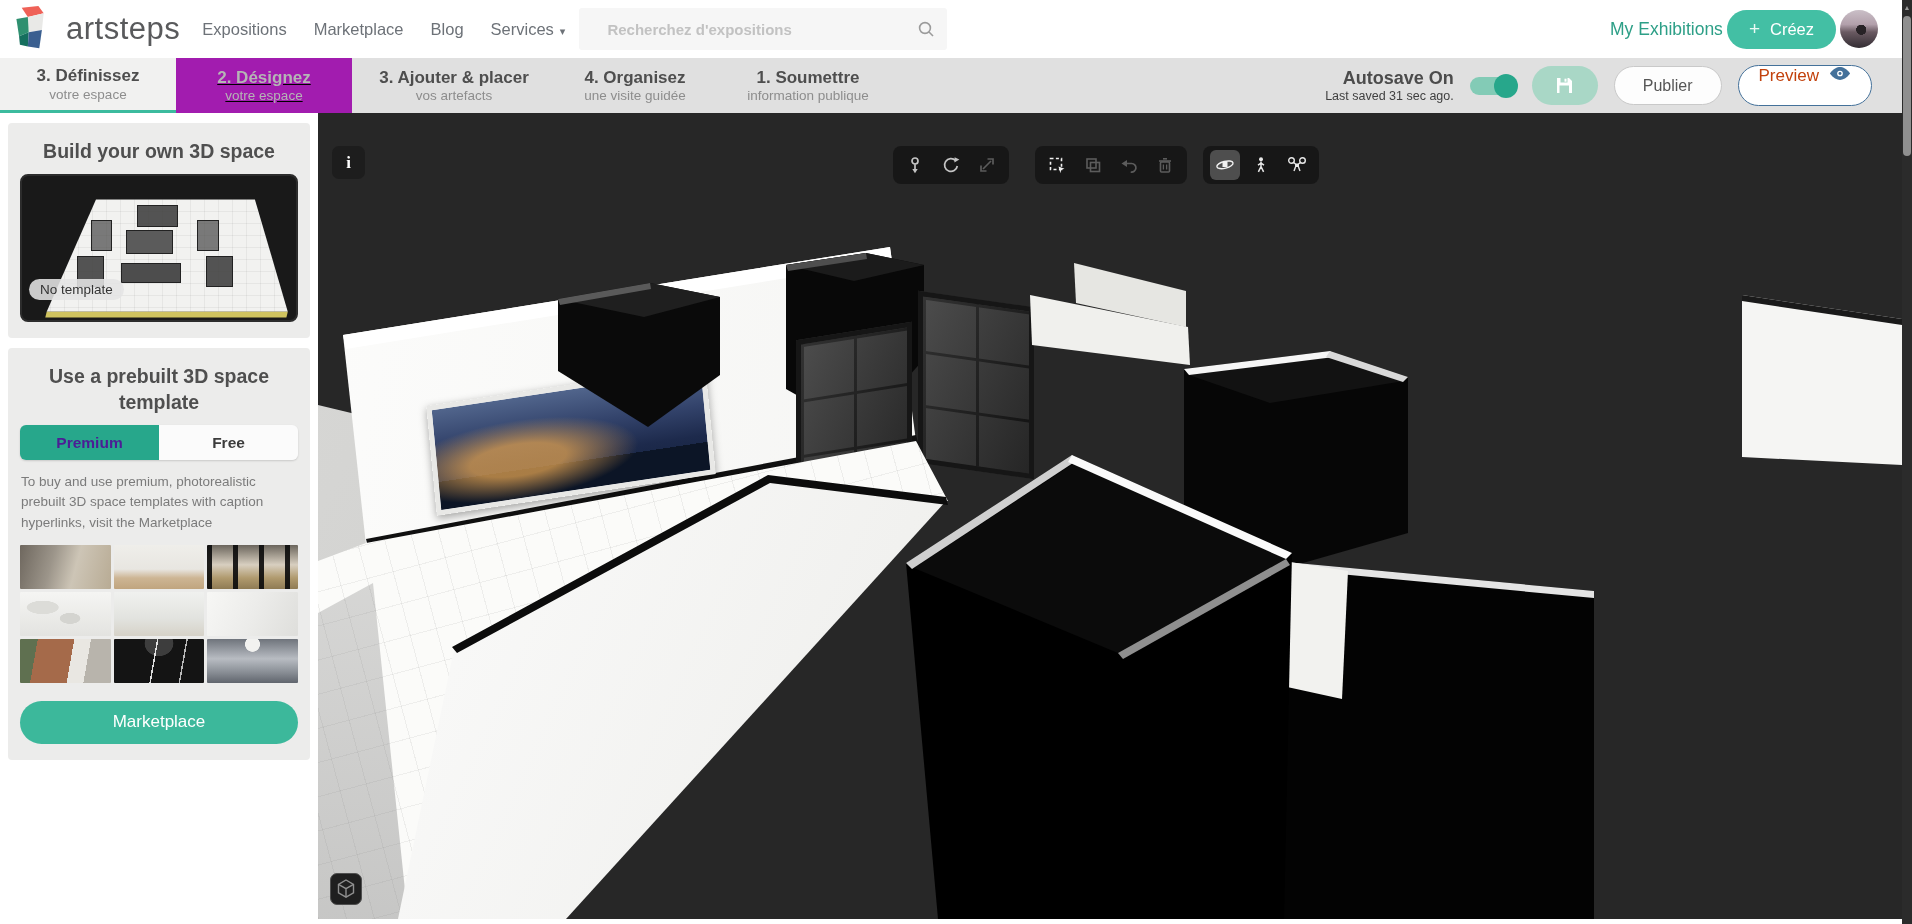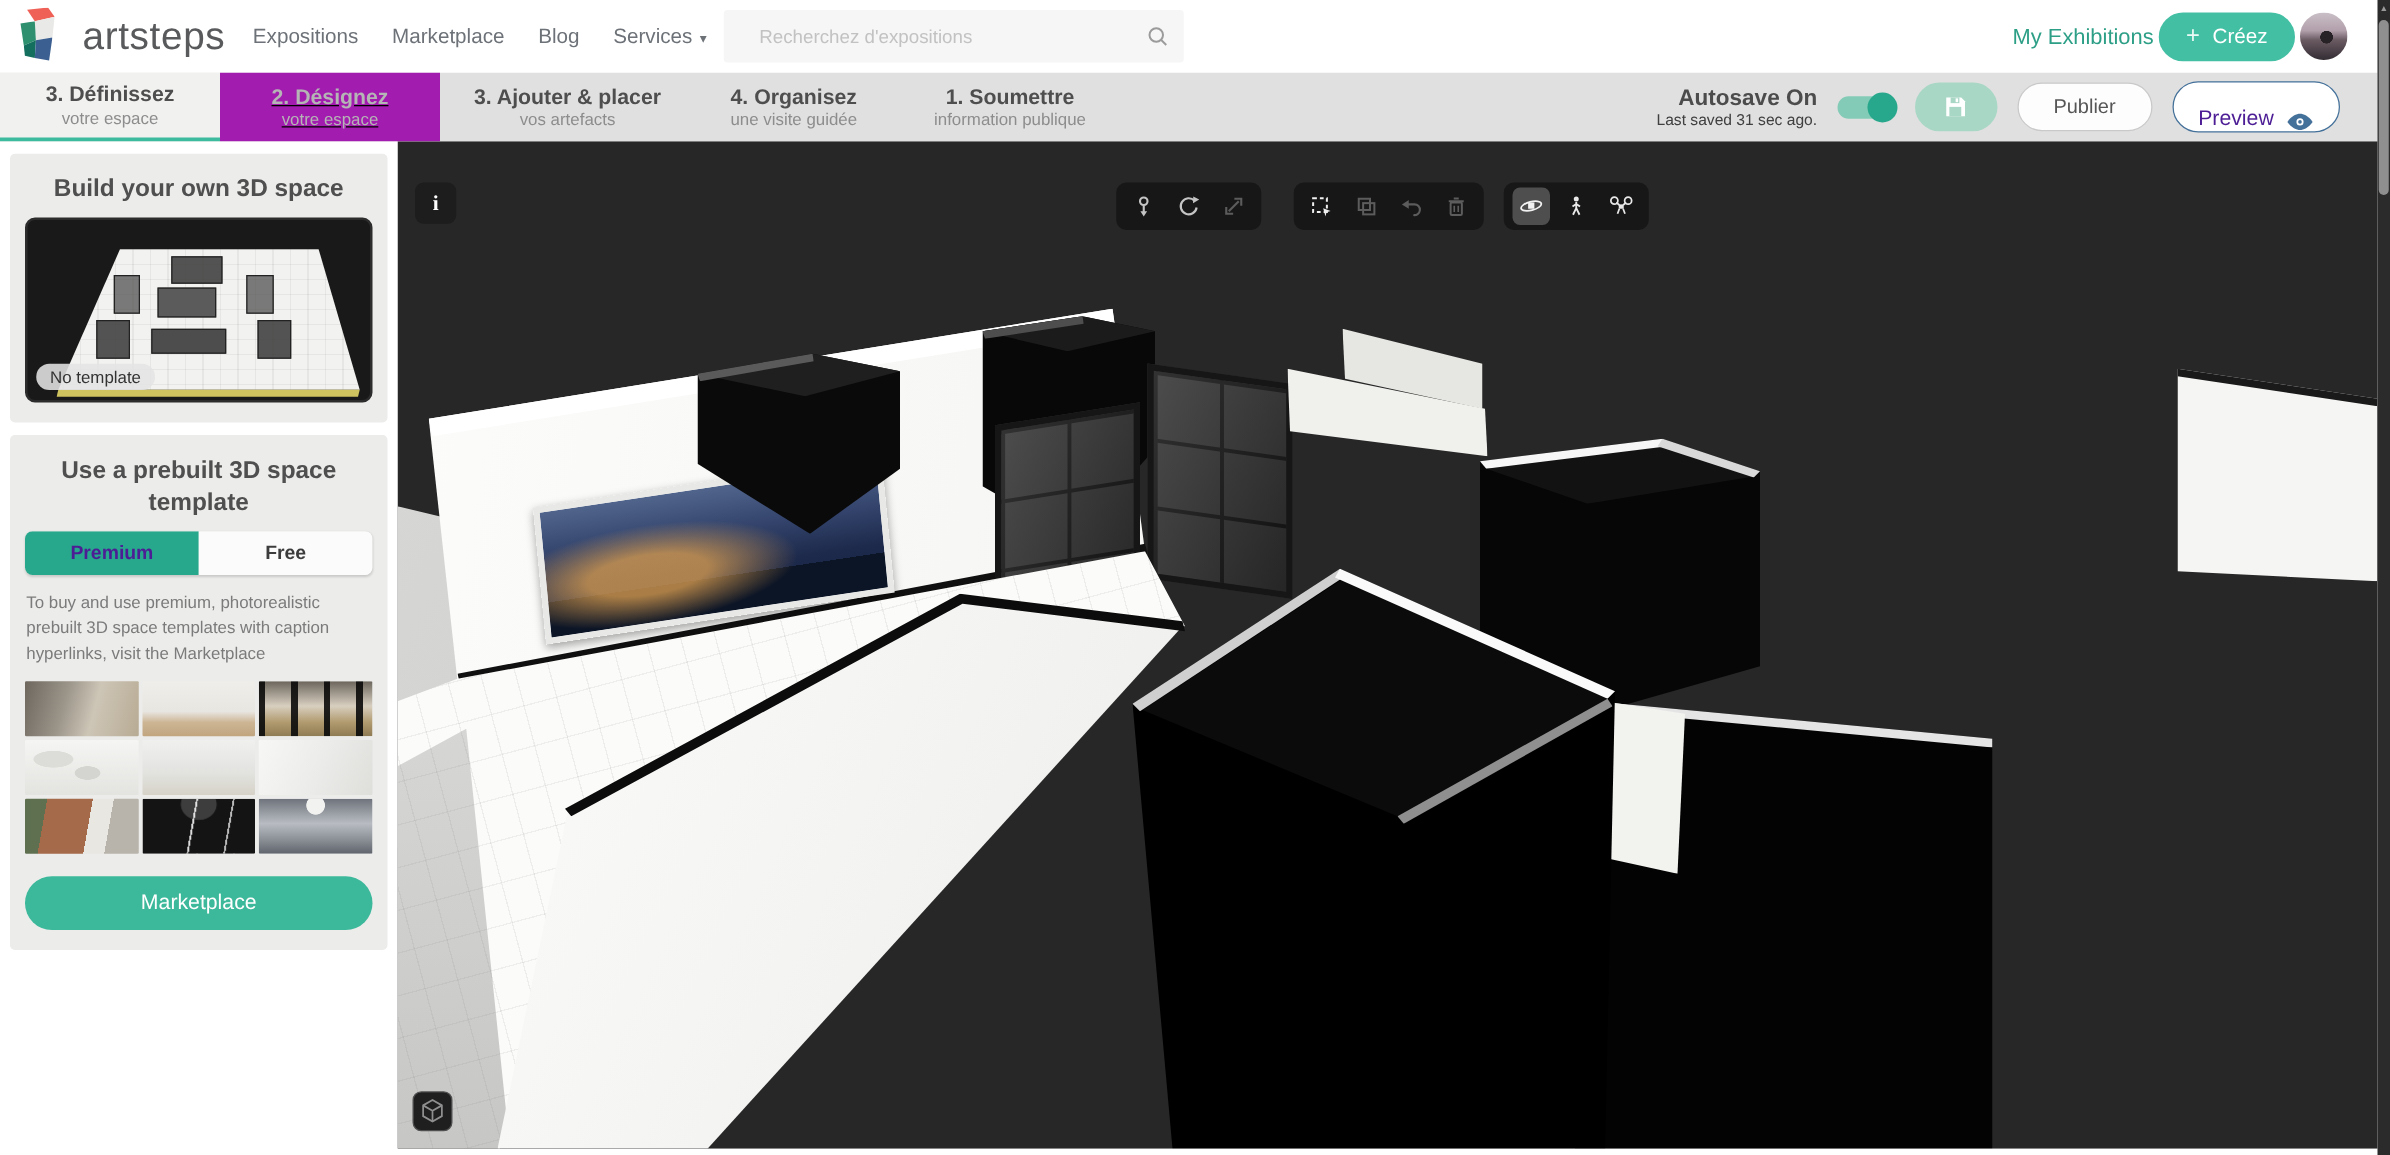--- a/index.html
+++ b/index.html
@@ -16,21 +16,21 @@
   .lm-red   { background:#ef6157; clip-path:polygon(22% 4%, 60% 0%, 72% 16%, 36% 24%); }
   .lm-grey  { background:#e9e9e7; clip-path:polygon(36% 24%, 72% 16%, 68% 52%, 38% 57%); }
   .lm-green { background:#2f9070; clip-path:polygon(10% 28%, 36% 24%, 38% 57%, 16% 66%); }
   .lm-teal  { background:#156f5e; clip-path:polygon(16% 66%, 38% 57%, 36% 88%, 18% 84%); }
   .lm-blue  { background:#3a5f90; clip-path:polygon(38% 57%, 68% 52%, 62% 92%, 36% 88%); }
   .logo-text { font-size:31px; font-weight:500; color:#595a5c; letter-spacing:0.5px; }
   .nav-links { display:flex; align-items:center; gap:27px; margin-left:22px; }
   .nav-links a { font-size:16.5px; color:#6d7278; text-decoration:none; cursor:pointer; white-space:nowrap; }
   .caret { font-size:11px; color:#6d7278; margin-left:6px; }
   .search { position:relative; margin-left:14px; width:368px; height:42px; background:#f6f6f6; border-radius:3px; display:flex; align-items:center; }
-  .search input { border:none; outline:none; background:transparent; width:100%; height:100%; padding:0 40px 0 28px; font-size:15px; color:#be185d; font-family:"Liberation Sans",sans-serif; }
+  .search input { border:none; outline:none; background:transparent; width:100%; height:100%; padding:0 40px 0 28px; font-size:15px; color:#be185d; font-family:"Liberation Sans",sans-serif;font-weight:bold; }
   .search input::placeholder { color:#c2c2c2; }
   .search svg { position:absolute; right:12px; top:12px; }
   .nav-right { margin-left:auto; display:flex; align-items:center; gap:4px; }
   .myex { color:#2d9f87; font-size:17.5px; text-decoration:none; cursor:pointer; white-space:nowrap; }
   .create-btn { display:flex; align-items:center; gap:10px; height:39px; padding:0 22px; border:none; border-radius:20px; background:#43bfa4; color:#fff; font-size:16.5px; font-family:"Liberation Sans",sans-serif; cursor:pointer; }
   .create-btn .plus { font-size:19px; font-weight:400; color:#eafaf5; }
   .avatar { width:38px; height:38px; border-radius:50%; cursor:pointer;
     background:
       radial-gradient(circle at 56% 52%, #272226 0 17%, rgba(0,0,0,0) 18%),
       linear-gradient(180deg,#cabfc7 0%, #b2a0ab 38%, #6a5a62 58%, #332d33 100%); }
@@ -45,41 +45,41 @@
   .step2 .st, .step2 .ss { color:#b5b5b5; }
   .step3 { width:204px; } .step4 { width:158px; } .step5 { width:188px; }
   .steps-right { margin-left:auto; display:flex; align-items:center; gap:16px; padding-right:30px; }
   .autosave { text-align:right; }
   .as-label { font-size:18px; font-weight:700; color:#4c4c4c; line-height:1.15; }
   .as-sub { font-size:12.5px; color:#404040; }
   .toggle { width:46px; height:18px; border-radius:9px; background:#83cbb6; position:relative; cursor:pointer; }
   .toggle .knob { position:absolute; right:-2px; top:-3px; width:24px; height:24px; border-radius:50%; background:#27a78b; }
   .save-btn { width:66px; height:39px; border:none; border-radius:20px; background:#a9d7c6; display:flex; align-items:center; justify-content:center; cursor:pointer; }
   .publish-btn { height:39px; padding:0 28px; border:1.5px solid #c9c9c9; border-radius:20px; background:#fdfdfd; color:#565656; font-size:16px; font-family:"Liberation Sans",sans-serif; cursor:pointer; }
-  .preview-btn { height:41px; padding:0 20px; border:1.5px solid #44719a; border-radius:21px; background:#fff; color:#4c1d95; font-size:17px; font-family:"Liberation Sans",sans-serif; display:flex; align-items:flex-end; gap:10px; cursor:pointer; }
+  .preview-btn { height:41px; padding:0 20px; border:1.5px solid #44719a; border-radius:21px; background:#fff; color:#c2410c; font-size:17px; font-family:"Liberation Sans",sans-serif; display:flex; align-items:flex-start; gap:10px; cursor:pointer; }
 
   
   .sidebar { position:absolute; left:0; top:113px; width:318px; height:811px; background:#fff; z-index:4; }
   .card { background:#ececeb; border-radius:4px; margin:10px 8px; padding:12px 12px 16px 12px; }
   .card h2 { font-size:19.5px; font-weight:700; color:#4f4f4f; line-height:1.3; margin:4px 2px 10px 2px;text-align:center; }
   .own-thumb { position:relative; height:148px; background:#191919; border-radius:8px; border:2px solid #2c2c2c; overflow:hidden; cursor:pointer; }
   .mini-floor { position:absolute; inset:0; clip-path:polygon(9% 94%, 27% 16%, 85% 16%, 97% 94%);
     background-color:#f2f2f0;
     background-image:repeating-linear-gradient(90deg, rgba(0,0,0,0.05) 0 1px, transparent 1px 14px),
                      repeating-linear-gradient(0deg, rgba(0,0,0,0.05) 0 1px, transparent 1px 12px); }
   .mini-edge { position:absolute; inset:0; clip-path:polygon(9% 94%, 97% 94%, 96.5% 98%, 8.5% 98%); background:#cfc35f; }
   .mini-box { position:absolute; background:rgba(55,55,55,0.85); border:1px solid #222; }
   .mb1 { left:42%; top:20%; width:15%; height:15%; }
   .mb2 { left:25%; top:30%; width:8%; height:22%; background:rgba(70,70,70,0.7); }
   .mb3 { left:64%; top:30%; width:8%; height:22%; background:rgba(70,70,70,0.7); }
   .mb4 { left:20%; top:55%; width:10%; height:22%; }
   .mb5 { left:67%; top:55%; width:10%; height:22%; }
   .mb6 { left:38%; top:37%; width:17%; height:17%; background:#5b5b5b; }
   .mb7 { left:36%; top:60%; width:22%; height:14%; background:#4d4d4d; }
-  .no-template { position:absolute; left:7px; bottom:8px; background:rgba(228,228,228,0.88); color:#333; font-size:13.5px; padding:3px 11px; border-radius:12px; }
+  .no-template { position:absolute; left:7px; bottom:20px; background:rgba(228,228,228,0.88); color:#333; font-size:13.5px; padding:3px 11px; border-radius:12px; }
   .tabs { display:flex; height:35px; border-radius:6px; overflow:hidden; box-shadow:0 1px 2px rgba(0,0,0,0.15); margin:4px 0 12px 0; }
   .tab { flex:1; border:none; font-size:15.5px; font-weight:700; cursor:pointer; font-family:"Liberation Sans",sans-serif; }
   .tab-premium { background:#27a78b; color:#4c1d95; }
   .tab-free { background:#fbfbfb; color:#3c3c3c; }
   .desc { font-size:13.5px; color:#7b7b7b; line-height:1.5; margin:0 1px 12px 1px; }
   .tgrid { display:grid; grid-template-columns:repeat(3,1fr); gap:3px; }
   .thumb { height:44px; border-radius:1px; cursor:pointer; }
   .t1 { background:linear-gradient(105deg,#6e675e 0%,#9c958a 35%,#cdc5b6 60%,#b8ab94 100%); }
   .t2 { background:linear-gradient(180deg,#efeeea 0%,#e8e6e1 55%,#cdb594 75%,#c0a57f 100%); }
   .t3 { background:repeating-linear-gradient(90deg, rgba(10,10,10,0.9) 0 5px, rgba(0,0,0,0) 5px 26px),

